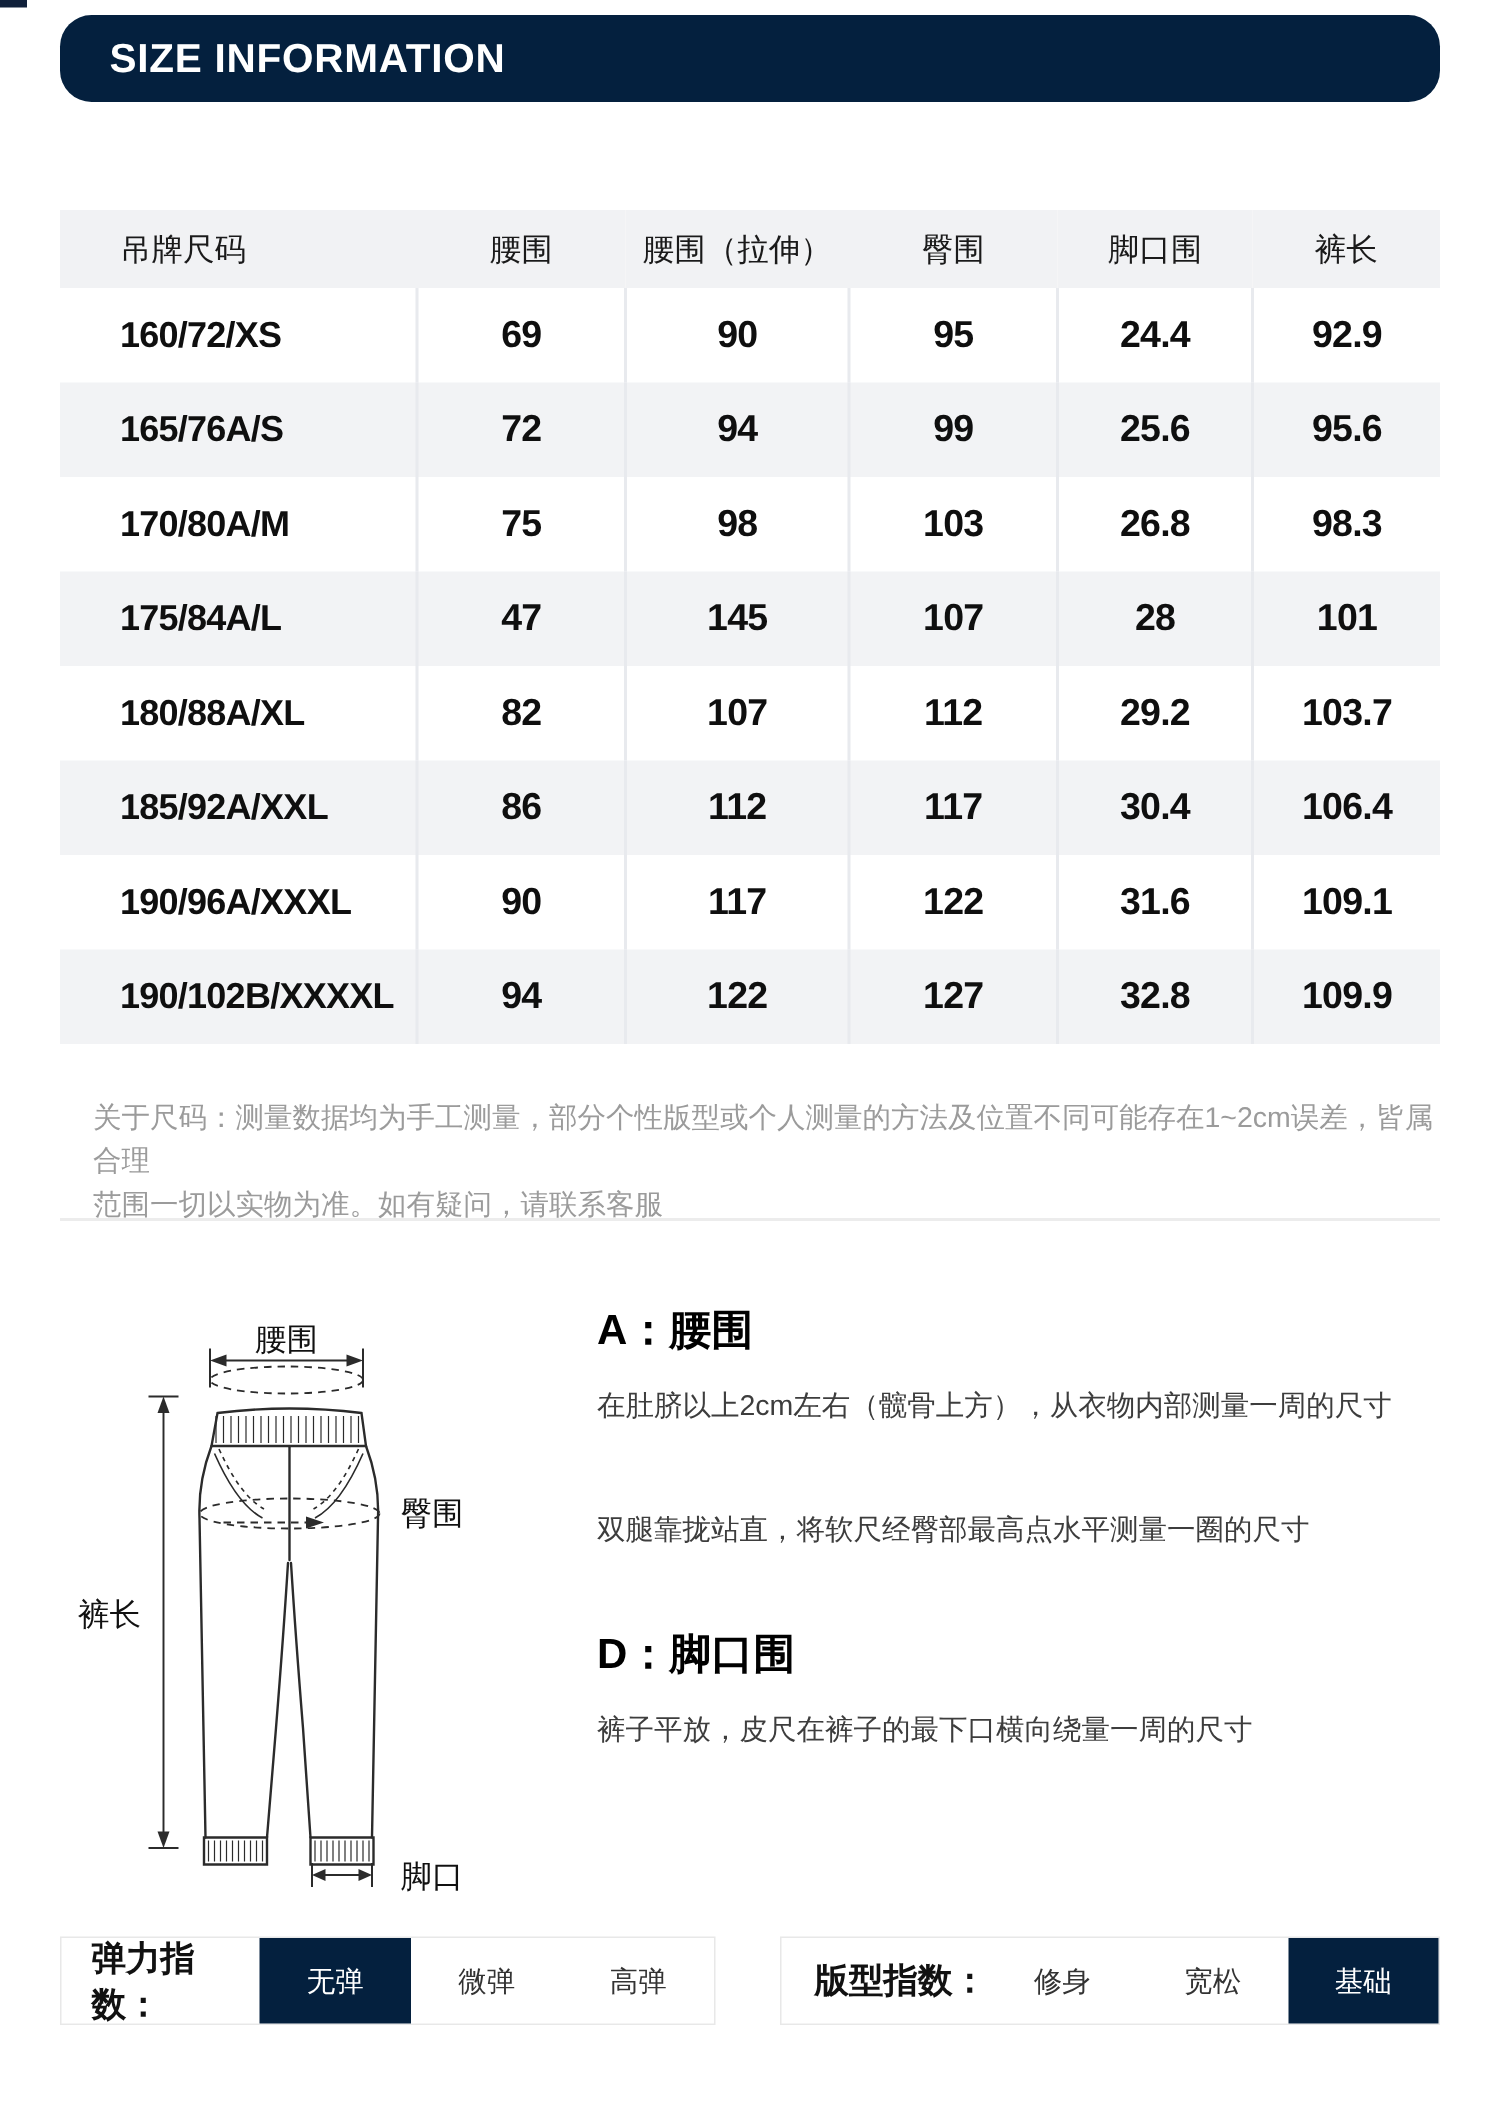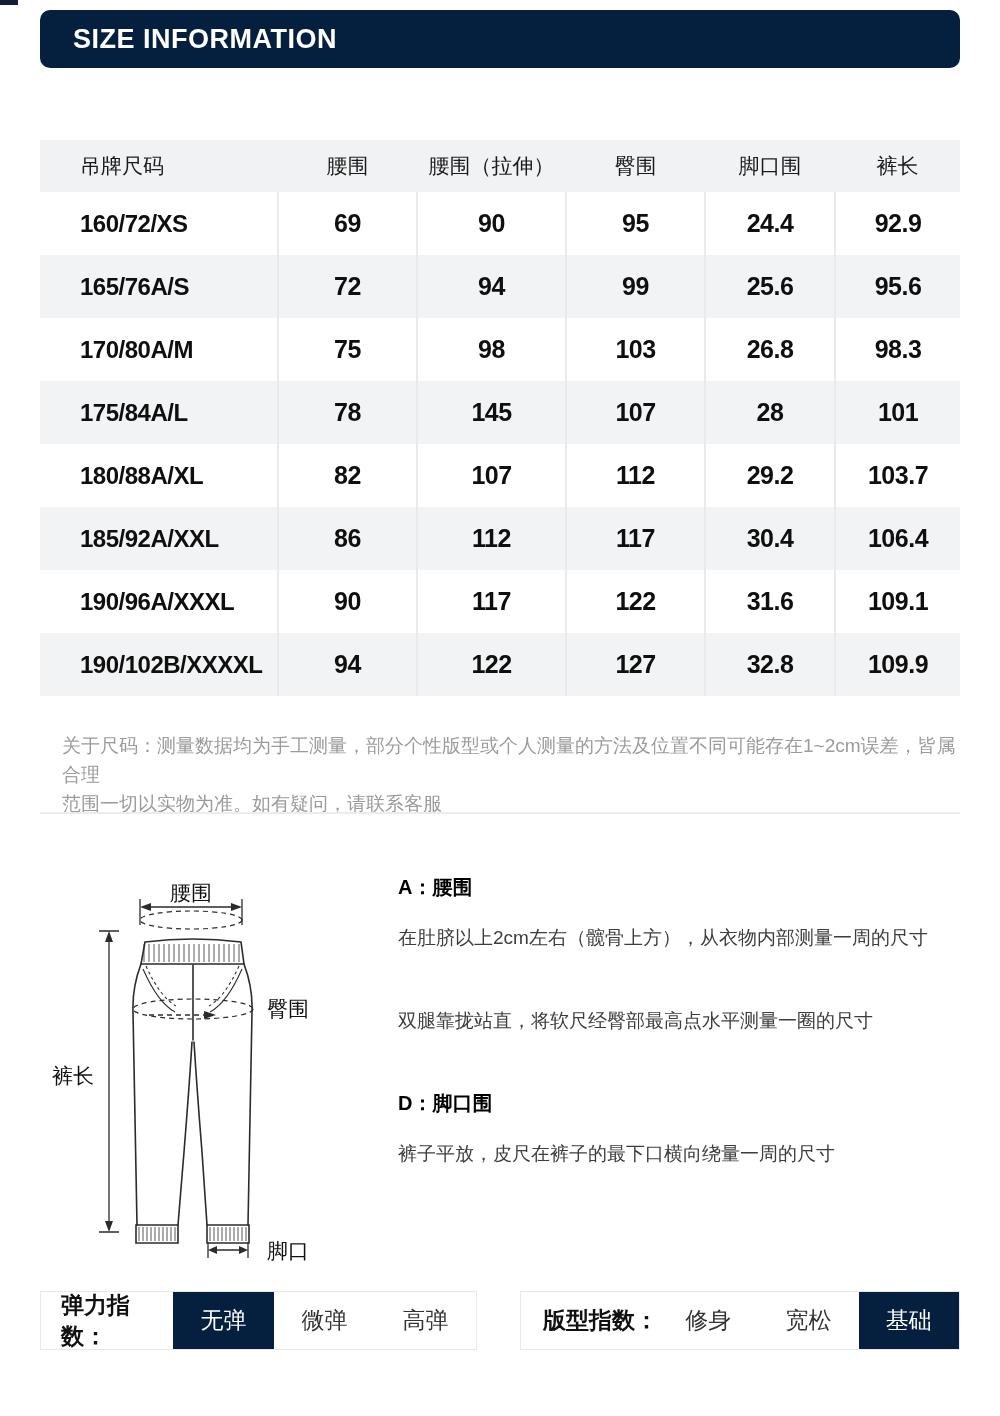--- a/index.html
+++ b/index.html
@@ -3,21 +3,21 @@
 <meta charset="utf-8">
 <style>
   html,body{margin:0;padding:0;}
   body{
     width:1000px;height:1416px;position:relative;background:#ffffff;
     font-family:"Liberation Sans",sans-serif;color:#111;overflow:hidden;
   }
   .edge-artifact{position:absolute;left:0;top:0;width:18px;height:5px;background:#10203a;}
   .title-bar{
     position:absolute;left:40px;top:10px;width:920px;height:58px;
-    background:#04203e;border-radius:10px;display:flex;align-items:center;
+    background:#04203e;border-radius:21px;display:flex;align-items:center;
   }
   .title-bar span{
     color:#fff;font-size:27px;font-weight:bold;letter-spacing:.5px;padding-left:33px;
   }
   table.size-table{
     position:absolute;left:40px;top:140px;width:920px;
     border-collapse:collapse;table-layout:fixed;
   }
   table.size-table th{
     background:#f1f2f4;height:52px;font-size:21px;font-weight:normal;
@@ -34,36 +34,36 @@
   table.size-table tbody td + td{border-left:2px solid #e8eaee;}
   .note{
     position:absolute;left:62px;top:731px;width:900px;
     font-size:19px;line-height:29px;color:#9b9b9b;
   }
   .divider{position:absolute;left:40px;top:812px;width:920px;height:2px;background:#ececec;}
   .pants-svg{position:absolute;left:33px;top:862px;}
   .pants-svg text{font-family:"Liberation Sans",sans-serif;font-size:21px;fill:#111;}
   .definitions{position:absolute;left:398px;top:874px;width:575px;}
   .def-item{margin-bottom:56px;}
-  .def-title{font-size:20px;font-weight:bold;color:#000;line-height:26px;}
+  .def-title{font-size:28px;font-weight:bold;color:#000;line-height:26px;}
   .def-desc{font-size:19px;color:#3d3d3d;line-height:27px;margin-top:24px;}
   .index-box{
     position:absolute;top:1291px;height:59px;border:1px solid #e8e8e8;
     box-sizing:border-box;display:flex;align-items:stretch;background:#fff;
   }
   .index-box.elasticity{left:40px;width:437px;}
   .index-box.fit{left:520px;width:440px;}
   .index-label{
     display:flex;align-items:center;font-size:23px;font-weight:bold;color:#111;
   }
   .elasticity .index-label{width:132px;padding-left:20px;box-sizing:border-box;}
   .fit .index-label{width:137px;padding-left:22px;box-sizing:border-box;}
   .chip{
     flex:1;display:flex;align-items:center;justify-content:center;
-    font-size:23px;color:#333;
+    font-size:19px;color:#333;
   }
   .chip.selected{background:#04203e;color:#fff;}
 </style>
 </head>
 <body>
 
 <div class="edge-artifact"></div>
 
 <div class="title-bar">
   <span>SIZE INFORMATION</span>
@@ -108,21 +108,21 @@
     <tr>
       <td>170/80A/M</td>
       <td>75</td>
       <td>98</td>
       <td>103</td>
       <td>26.8</td>
       <td>98.3</td>
     </tr>
     <tr class="alt">
       <td>175/84A/L</td>
-      <td>78</td>
+      <td>47</td>
       <td>145</td>
       <td>107</td>
       <td>28</td>
       <td>101</td>
     </tr>
     <tr>
       <td>180/88A/XL</td>
       <td>82</td>
       <td>107</td>
       <td>112</td>

